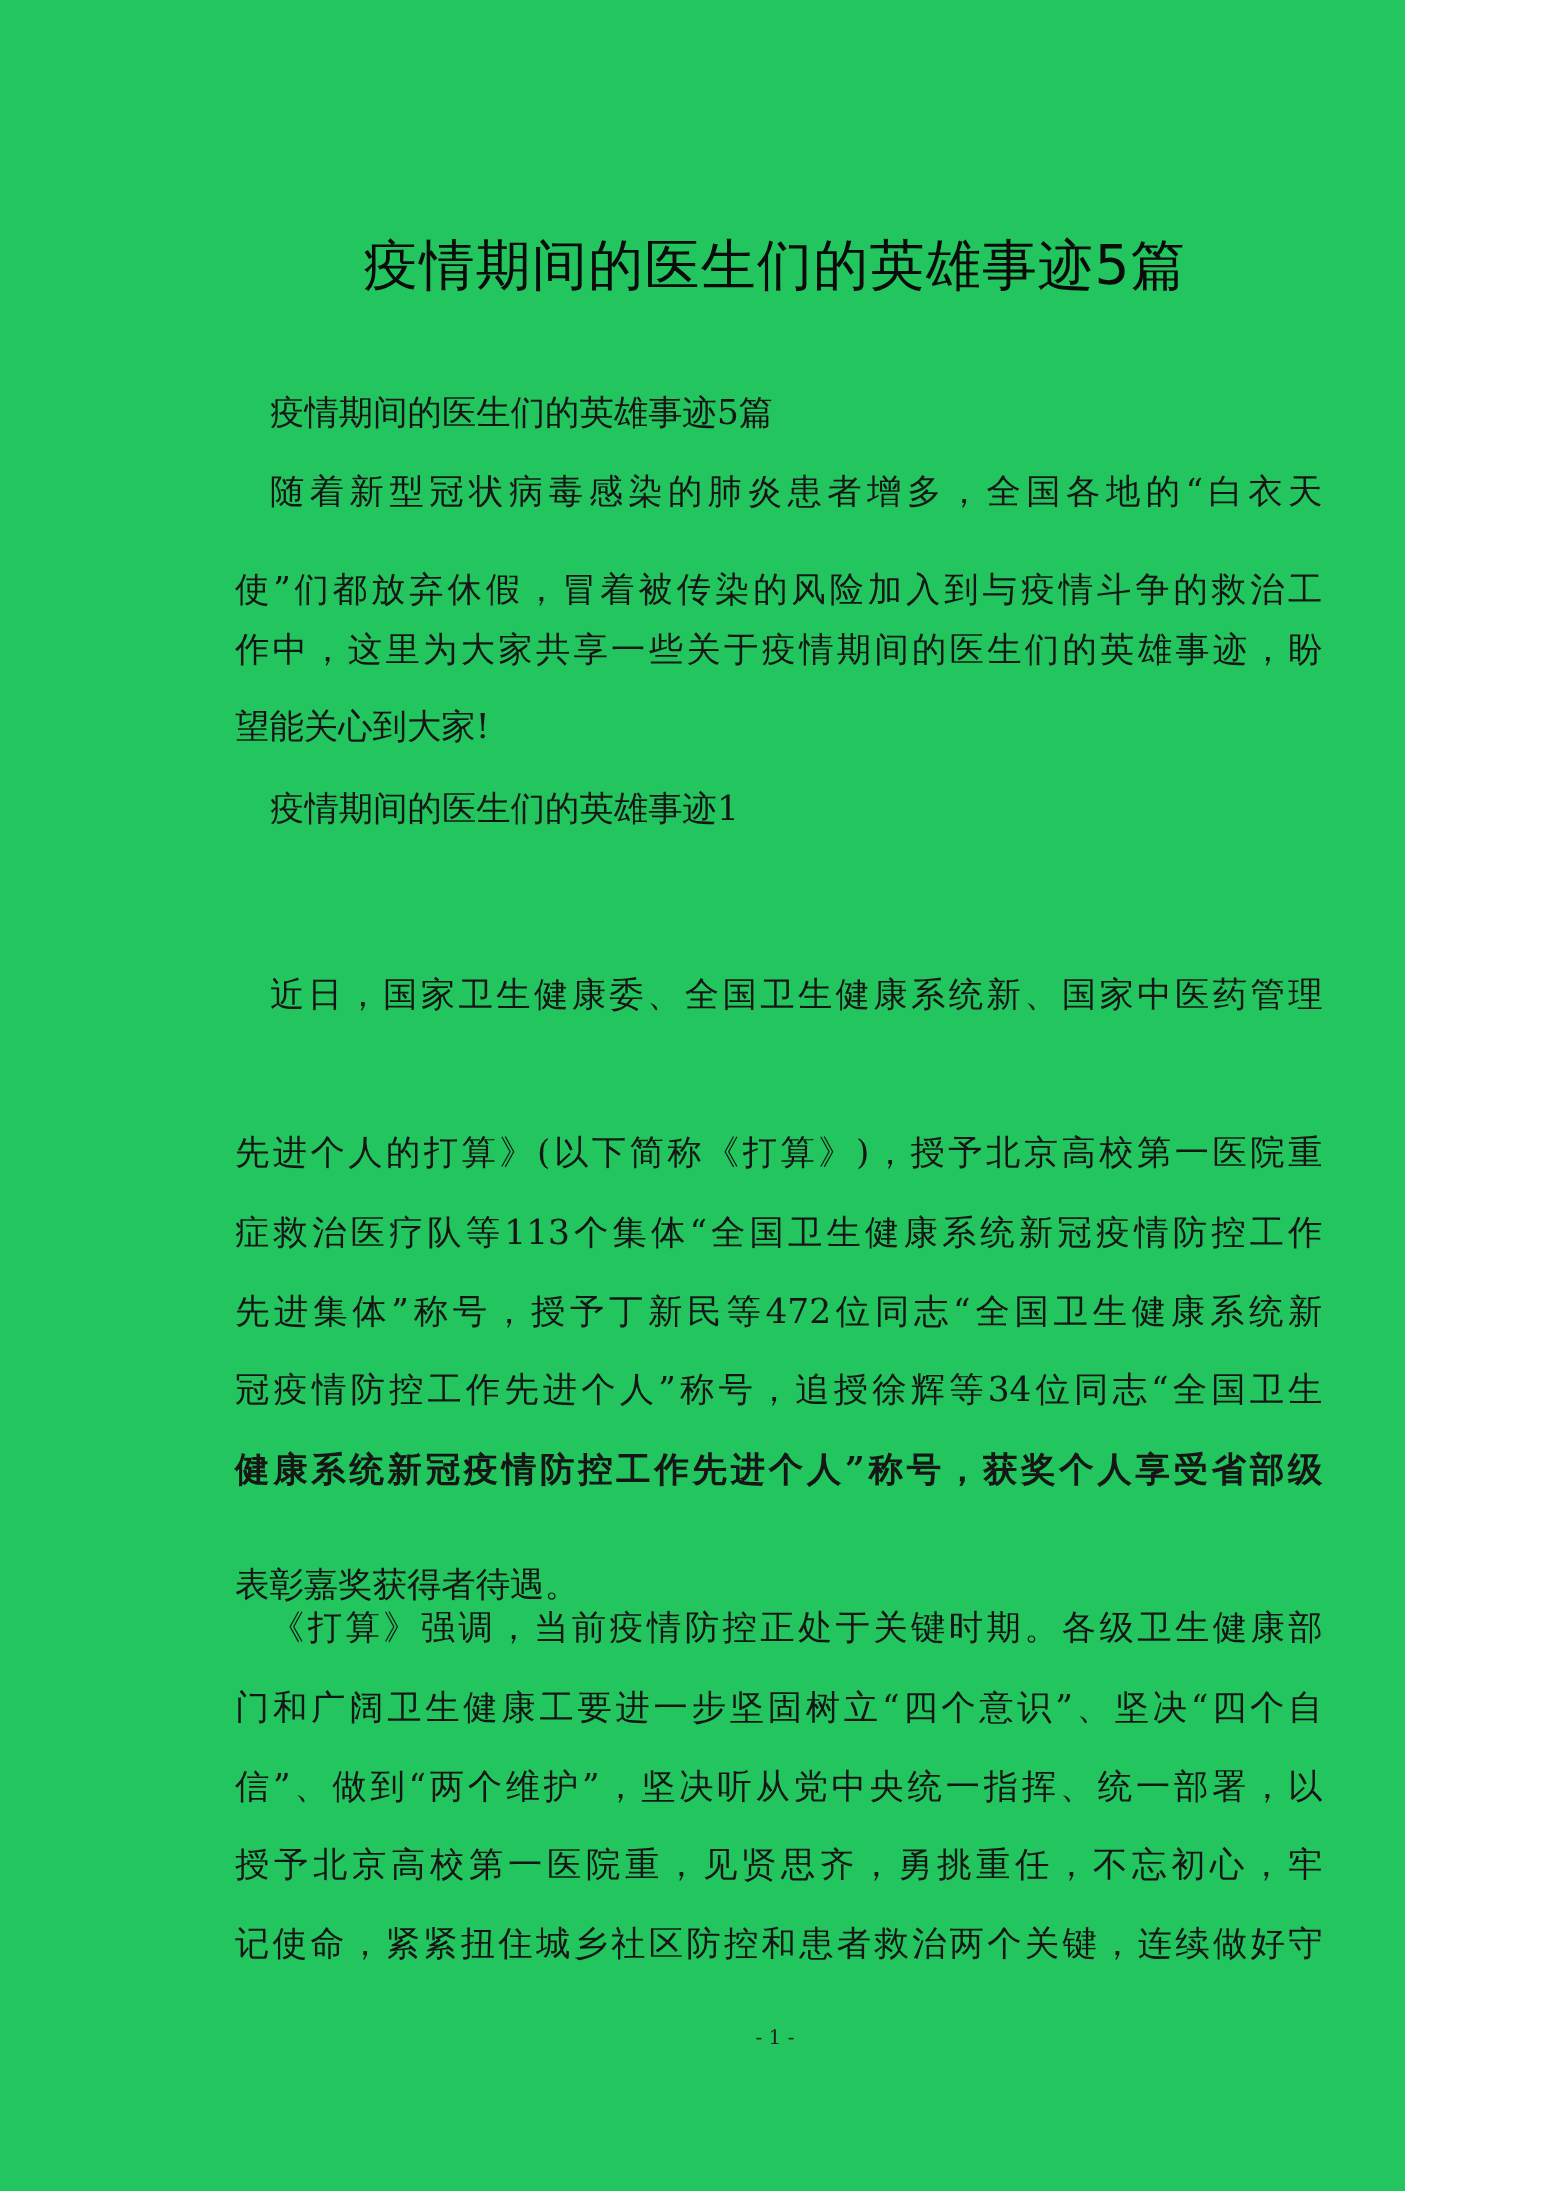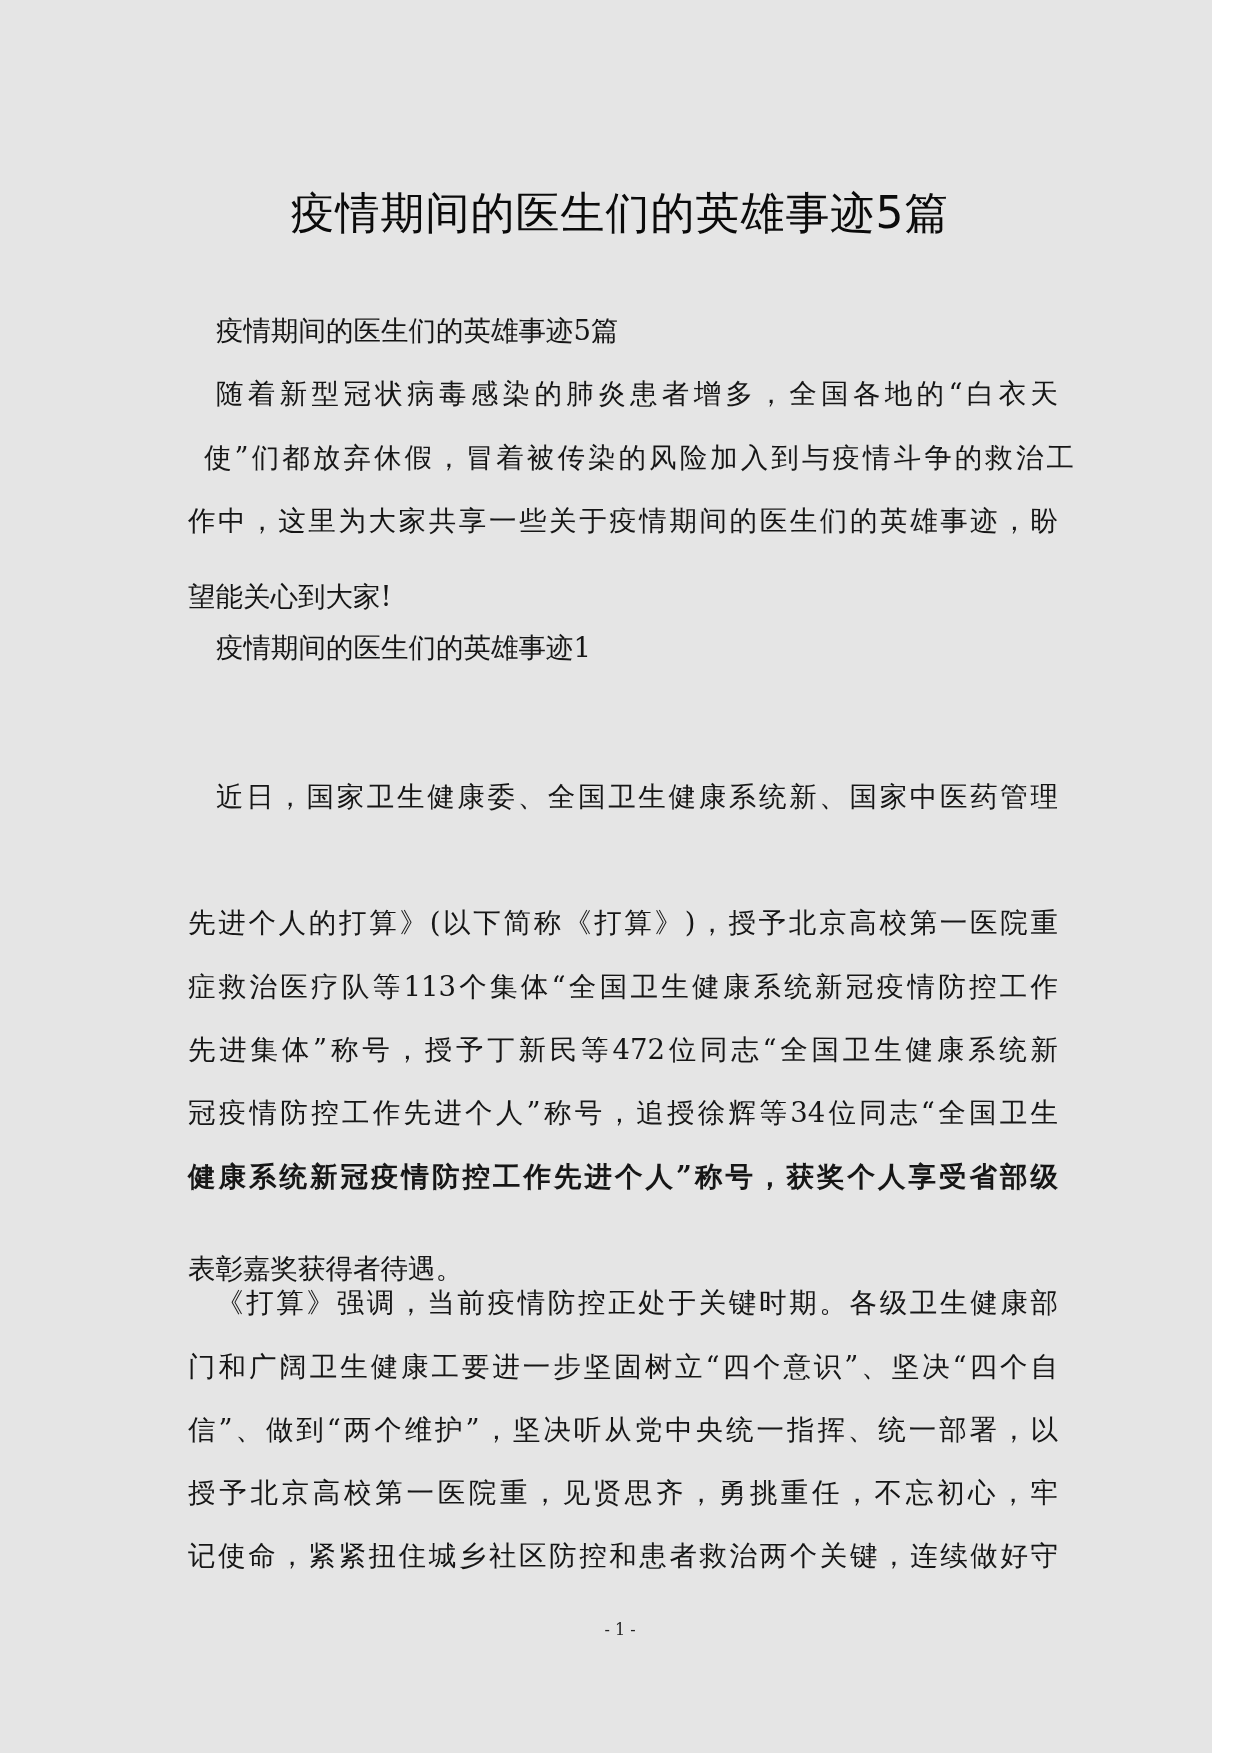--- a/index.html
+++ b/index.html
@@ -11,23 +11,23 @@
       width: 1240px;
       height: 1753px;
       position: relative;
       overflow: hidden;
       color: #111111;
       font-family: "DejaVu Serif", "Liberation Serif", serif;
     }
     .page {
       position: absolute;
       left: 0; top: 0;
-      width: 1212px;
+      width: 1124px;
       height: 1753px;
-      background: #e5e5e5;
+      background: #22c55e;
     }
     .doc-title {
       position: absolute;
       left: 0;
       width: 1240px;
       top: 183px;
       text-align: center;
       font-family: "DejaVu Sans", "Liberation Sans", sans-serif;
       font-size: 44px;
       line-height: 60px;
@@ -64,23 +64,23 @@
 </head>
 <body>
 
 <div class="page">
 
   <h1 class="doc-title">疫情期间的医生们的英雄事迹5篇</h1>
 
   <div class="line indent last" style="top:310px;">疫情期间的医生们的英雄事迹5篇</div>
 
   <div class="line indent" style="top:373px;">随着新型冠状病毒感染的肺炎患者增多，全国各地的“白衣天</div>
-  <div class="line" style="top:437px;margin-left:16px;">使”们都放弃休假，冒着被传染的风险加入到与疫情斗争的救治工</div>
+  <div class="line" style="top:452px;">使”们都放弃休假，冒着被传染的风险加入到与疫情斗争的救治工</div>
   <div class="line" style="top:500px;">作中，这里为大家共享一些关于疫情期间的医生们的英雄事迹，盼</div>
-  <div class="line last" style="top:576px;">望能关心到大家!</div>
+  <div class="line last" style="top:561px;">望能关心到大家!</div>
 
   <div class="line indent last" style="top:627px;">疫情期间的医生们的英雄事迹1</div>
 
   <div class="line indent" style="top:776px;">近日，国家卫生健康委、全国卫生健康系统新、国家中医药管理</div>
   <div class="line" style="top:902px;">先进个人的打算》(以下简称《打算》)，授予北京高校第一医院重</div>
   <div class="line" style="top:966px;">症救治医疗队等113个集体“全国卫生健康系统新冠疫情防控工作</div>
   <div class="line" style="top:1029px;">先进集体”称号，授予丁新民等472位同志“全国卫生健康系统新</div>
   <div class="line" style="top:1092px;">冠疫情防控工作先进个人”称号，追授徐辉等34位同志“全国卫生</div>
   <div class="line" style="top:1156px;font-weight:bold;">健康系统新冠疫情防控工作先进个人”称号，获奖个人享受省部级</div>
   <div class="line last" style="top:1219px;margin-top:29px;">表彰嘉奖获得者待遇。</div>

